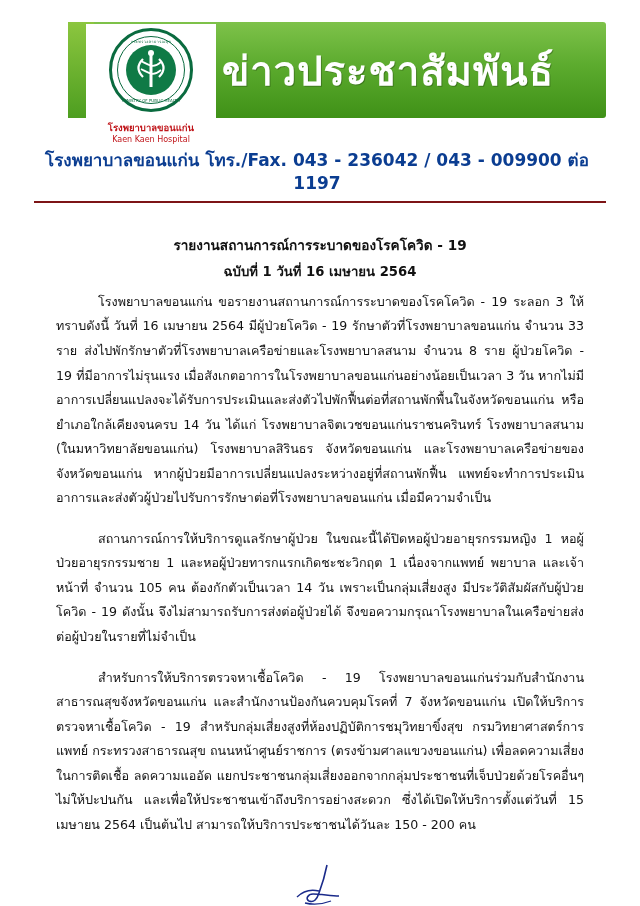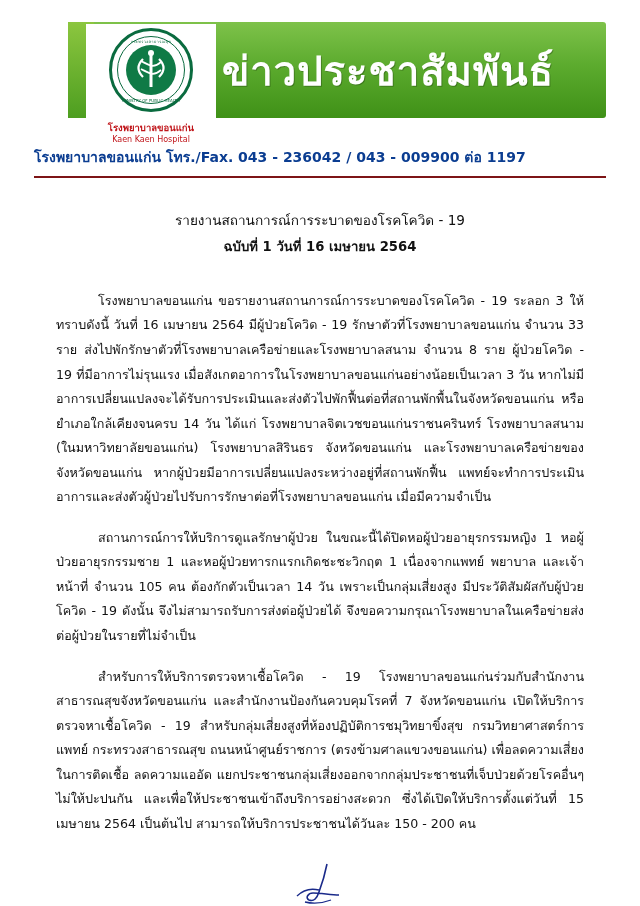--- a/index.html
+++ b/index.html
@@ -133,52 +133,52 @@
     font-weight: bold;
   }
   .logo-name-en {
     font-size: 8px;
     color: #c0151a;
   }
 
   
   .contact-line {
     margin: 6px 34px 0 34px;
-    text-align: left;
+    text-align: center;
     padding-right: 6px;
-    font-size: 14px;
+    font-size: 17px;
     font-weight: bold;
     color: #0b3d91;
   }
   .rule {
     margin: 8px 34px 0 34px;
     height: 2px;
     background: #7d1416;
   }
 
   
   .doc {
     margin: 0 56px;
     padding-top: 30px;
     font-size: 12.6px;
     line-height: 1.95;
     color: #111111;
   }
   .doc-title {
     text-align: center;
     font-size: 13.6px;
-    font-weight: normal;
+    font-weight: bold;
     line-height: 1.9;
   }
   .doc-subtitle {
     text-align: center;
     font-size: 13.2px;
     font-weight: bold;
     line-height: 1.9;
-    margin-bottom: 30px;
+    margin-bottom: 6px;
   }
   p.para {
     margin: 0 0 16px 0;
     text-align: justify;
     text-indent: 42px;
     text-justify: inter-word;
   }
 
   
   .signature {

